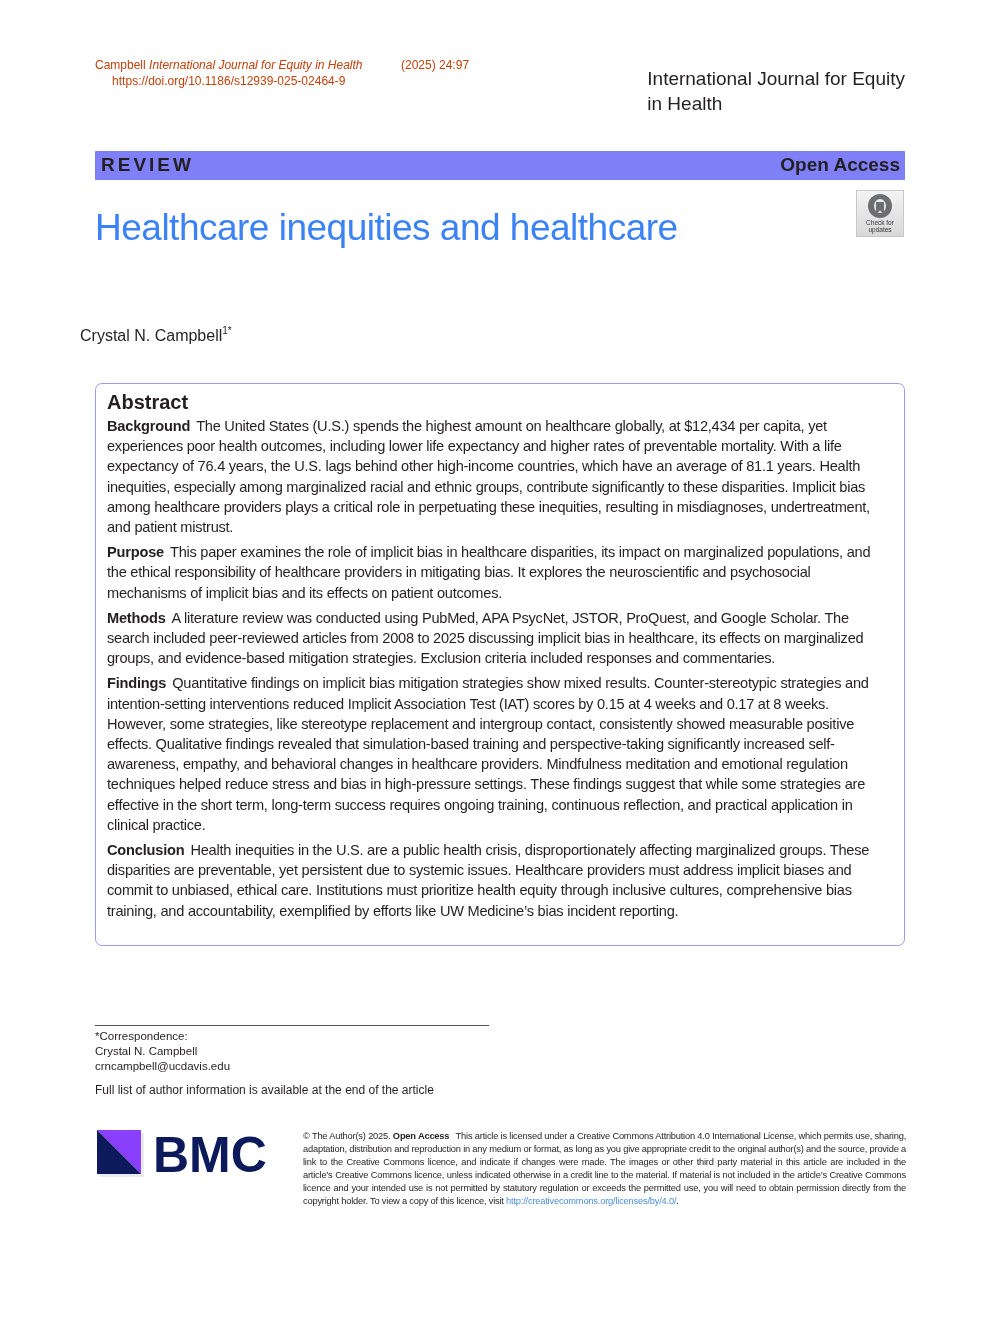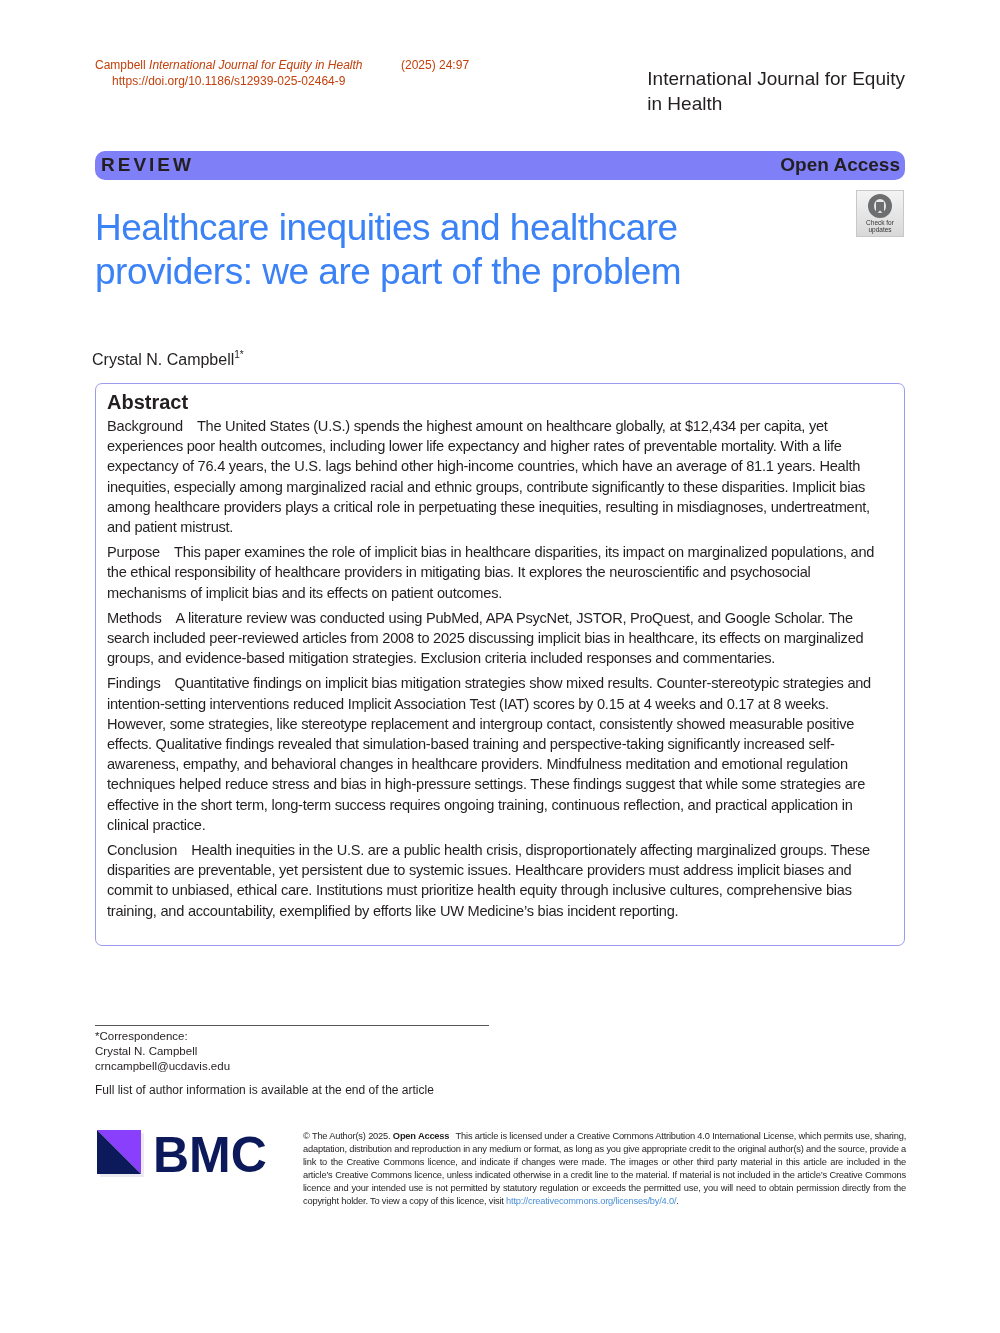--- a/index.html
+++ b/index.html
@@ -8,48 +8,48 @@
   .abs { position: absolute; }
 
   #running-head { left: 95px; top: 57px; font-size: 12px; line-height: 16px; color: #c2410c; text-align: center; }
   #running-head .journal { font-style: italic; }
   #running-head .volume { position: absolute; left: 306px; top: 0; white-space: nowrap; }
   #running-head .row { white-space: nowrap; }
 
   #journal-title { right: 95px; top: 66px; text-align: left; font-size: 19px; line-height: 25px; color: #231f20; }
 
   #type-banner { left: 95px; top: 151px; width: 810px; height: 29px; background: #7f7ff7;
-                 border-radius: 10px; }
+                 border-radius: 1px; }
   #type-banner .type { position: absolute; left: 6px; top: 3px; font-size: 19px; font-weight: bold;
                        letter-spacing: 3px; color: #231f20; }
   #type-banner .oa { position: absolute; right: 5px; top: 3px; font-size: 19px; font-weight: bold; color: #231f20; }
 
   #article-title { left: 95px; top: 206px; width: 720px; font-size: 37px; line-height: 44px; color: #3b82f6;
                    letter-spacing: -0.5px; }
 
   #check-updates { left: 856px; top: 190px; width: 48px; height: 47px; border: 1px solid #c8c8c8;
                    background: linear-gradient(#f4f4f4, #d8d8d8); box-sizing: border-box; }
   #check-updates .ring { position: absolute; left: 11px; top: 3px; width: 24px; height: 24px; border-radius: 50%;
                          background: #6d6e70; }
   #check-updates .ring:after { content: ""; position: absolute; left: 6px; top: 5px; width: 12px; height: 14px;
                                border-radius: 50%; background: #e9e9e9; }
   #check-updates .ring:before { content: ""; position: absolute; left: 8px; top: 8px; width: 8px; height: 12px;
                                 background: #6d6e70; z-index: 2; clip-path: polygon(0 0,100% 0,100% 100%,50% 70%,0 100%); }
   #check-updates .lbl { position: absolute; left: 0; width: 46px; top: 28px; font-size: 6.5px; line-height: 7px;
                         text-align: center; color: #333; }
 
-  #author { left: 92px; top: 325px; font-size: 16px; color: #231f20; margin-top: 24px; }
+  #author { left: 80px; top: 325px; font-size: 16px; color: #231f20; }
   #author sup { font-size: 10px; vertical-align: 7px; }
 
   #abstract-box { left: 95px; top: 383px; width: 810px; height: 563px; border: 1px solid #9b9bec;
                   border-radius: 7px; box-sizing: border-box; }
   #abstract-box .inner { position: absolute; left: 11px; top: 8px; width: 780px; }
   #abstract-box h2 { margin: 0 0 4px 0; font-size: 20px; font-weight: bold; line-height: 20px; }
   .abs-sec { margin: 0 0 5px 0; font-size: 14.6px; line-height: 20.2px; letter-spacing: -0.25px; }
-  .abs-sec .hd { font-weight: normal; margin-right: 14px; letter-spacing: -0.2px; }
+  .abs-sec .hd { font-weight: bold; margin-right: 6px; letter-spacing: -0.2px; }
 
   #footnote-rule { left: 95px; top: 1025px; width: 394px; height: 1px; background: #555; }
   #correspondence { left: 95px; top: 1029px; font-size: 11.5px; line-height: 15px; color: #231f20; }
   #author-info-note { left: 95px; top: 1083px; font-size: 12px; color: #231f20; }
 
   #bmc-logo { left: 97px; top: 1130px; width: 182px; height: 50px; }
   #license { left: 303px; top: 1130px; width: 603px; font-size: 9.3px; line-height: 13.1px; color: #231f20;
              letter-spacing: -0.2px; text-align: justify; }
   #license .oa { font-weight: bold; margin-right: 4px; }
   #license a { color: #4a8fd9; text-decoration: none; }
@@ -71,21 +71,20 @@
   <div>in Health</div>
 </div>
 
 <div id="type-banner" class="abs">
   <span class="type">REVIEW</span>
   <span class="oa">Open Access</span>
 </div>
 
 <div id="article-title" class="abs">
   <div>Healthcare inequities and healthcare</div>
-  <div>providers: we are part of the problem</div>
 </div>
 
 <div id="check-updates" class="abs">
   <div class="ring"></div>
   <div class="lbl">
     <div>Check for</div>
     <div>updates</div>
   </div>
 </div>
 

